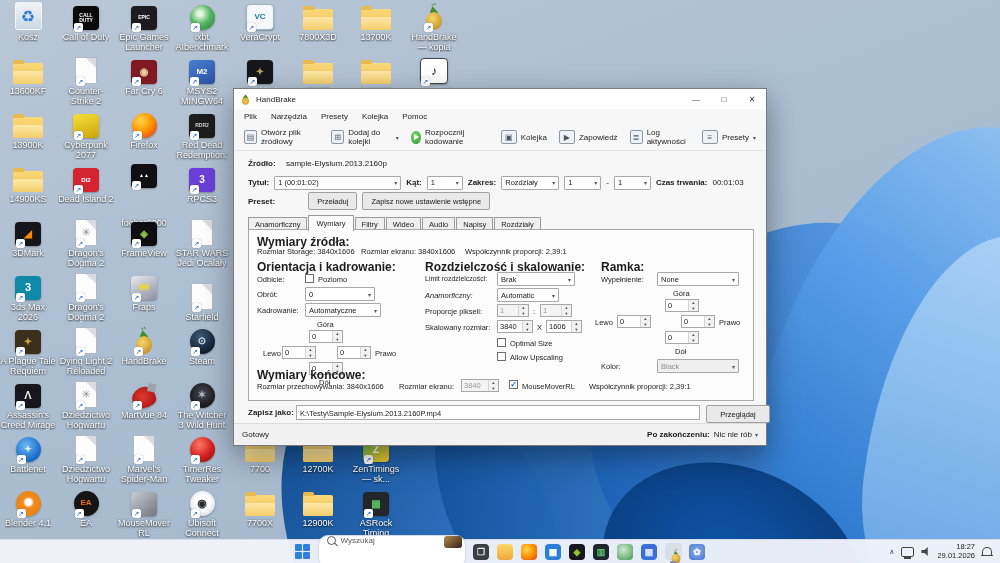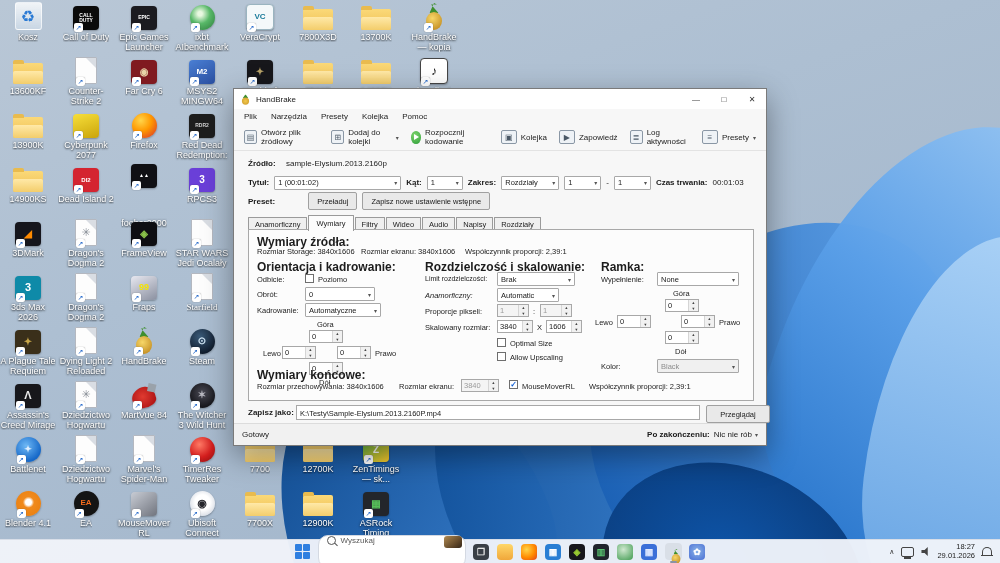--- a/index.html
+++ b/index.html
@@ -389,21 +389,21 @@
         </div>
         <div class="dlabel">RPCS3</div>
       </div>
       <div class="dicon" style="left: 174px; top: 218px;">
         <div class="ibox">
           <div class="ico-doc"></div>
           <span class="scut">↗</span>
         </div>
         <div class="dlabel">STAR WARS Jedi Ocalały</div>
       </div>
-      <div class="dicon" style="left: 174px; top: 272px; font-family: Liberation Serif, serif;">
+      <div class="dicon" style="left: 174px; top: 282px;">
         <div class="ibox">
           <div class="ico-doc"></div>
           <span class="scut">↗</span>
         </div>
         <div class="dlabel">Starfield</div>
       </div>
       <div class="dicon" style="left: 174px; top: 326px;">
         <div class="ibox">
           <div class="ico-app round" style="background: radial-gradient(circle at 40% 30%, rgb(58, 90, 120), rgb(16, 28, 44) 75%);">
             <span class="glyph" style="color: rgb(205, 227, 242); font-size: 10px;">⊙</span>

